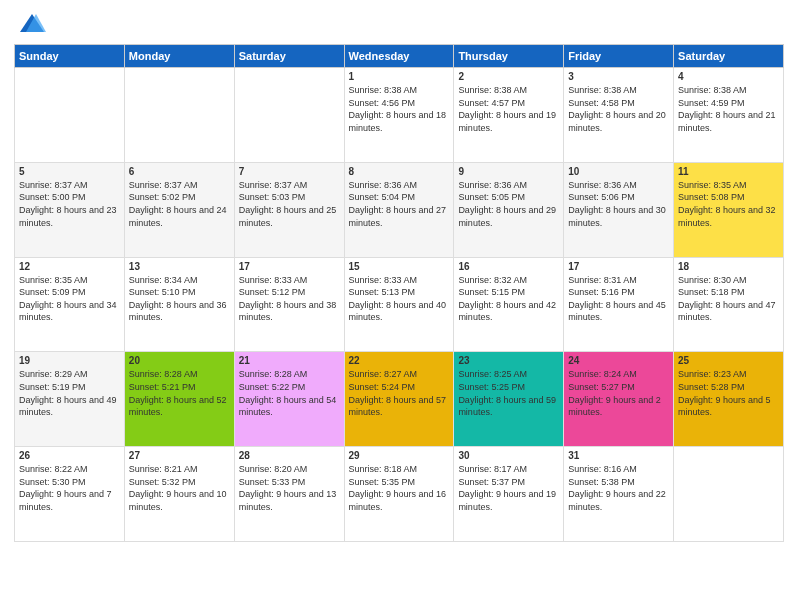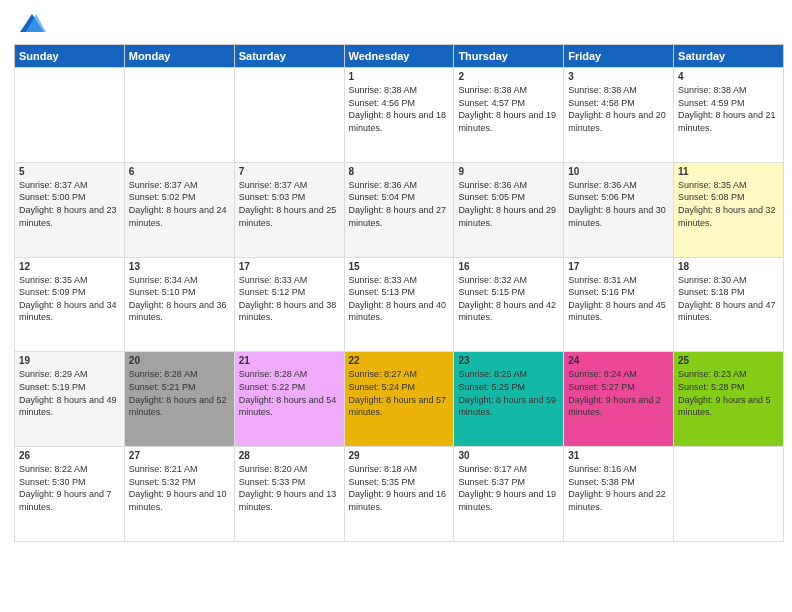--- a/index.html
+++ b/index.html
@@ -174,21 +174,21 @@
             <div class="day-info">Sunrise: 8:36 AM<br>Sunset: 5:04 PM<br>Daylight: 8 hours and 27 minutes.</div>
           </td>
           <td style="background: rgb(245, 245, 245);">
             <div class="day-number">9</div>
             <div class="day-info">Sunrise: 8:36 AM<br>Sunset: 5:05 PM<br>Daylight: 8 hours and 29 minutes.</div>
           </td>
           <td style="background: rgb(245, 245, 245);">
             <div class="day-number">10</div>
             <div class="day-info">Sunrise: 8:36 AM<br>Sunset: 5:06 PM<br>Daylight: 8 hours and 30 minutes.</div>
           </td>
-          <td style="background: #fef9c3;">
+          <td style="background: #fde047;">
             <div class="day-number">11</div>
             <div class="day-info">Sunrise: 8:35 AM<br>Sunset: 5:08 PM<br>Daylight: 8 hours and 32 minutes.</div>
           </td>
         </tr>
         <tr>
           <td>
             <div class="day-number">12</div>
             <div class="day-info">Sunrise: 8:35 AM<br>Sunset: 5:09 PM<br>Daylight: 8 hours and 34 minutes.</div>
           </td>
           <td>
@@ -214,41 +214,41 @@
           <td>
             <div class="day-number">18</div>
             <div class="day-info">Sunrise: 8:30 AM<br>Sunset: 5:18 PM<br>Daylight: 8 hours and 47 minutes.</div>
           </td>
         </tr>
         <tr>
           <td style="background: rgb(245, 245, 245);">
             <div class="day-number">19</div>
             <div class="day-info">Sunrise: 8:29 AM<br>Sunset: 5:19 PM<br>Daylight: 8 hours and 49 minutes.</div>
           </td>
-          <td style="background: #a3a3a3; margin-left: 40px;">
+          <td style="background: #84cc16; margin-left: 40px;">
             <div class="day-number">20</div>
             <div class="day-info">Sunrise: 8:28 AM<br>Sunset: 5:21 PM<br>Daylight: 8 hours and 52 minutes.</div>
           </td>
           <td style="background: #f0abfc;">
             <div class="day-number">21</div>
             <div class="day-info">Sunrise: 8:28 AM<br>Sunset: 5:22 PM<br>Daylight: 8 hours and 54 minutes.</div>
           </td>
           <td style="background: #eab308;">
             <div class="day-number">22</div>
             <div class="day-info">Sunrise: 8:27 AM<br>Sunset: 5:24 PM<br>Daylight: 8 hours and 57 minutes.</div>
           </td>
           <td style="background: #14b8a6; margin-left: 36px;">
             <div class="day-number">23</div>
             <div class="day-info">Sunrise: 8:25 AM<br>Sunset: 5:25 PM<br>Daylight: 8 hours and 59 minutes.</div>
           </td>
           <td style="background: #ec4899;">
             <div class="day-number">24</div>
             <div class="day-info">Sunrise: 8:24 AM<br>Sunset: 5:27 PM<br>Daylight: 9 hours and 2 minutes.</div>
           </td>
-          <td style="background: #84cc16;">
+          <td style="background: #eab308;">
             <div class="day-number">25</div>
             <div class="day-info">Sunrise: 8:23 AM<br>Sunset: 5:28 PM<br>Daylight: 9 hours and 5 minutes.</div>
           </td>
         </tr>
         <tr>
           <td>
             <div class="day-number">26</div>
             <div class="day-info">Sunrise: 8:22 AM<br>Sunset: 5:30 PM<br>Daylight: 9 hours and 7 minutes.</div>
           </td>
           <td>

